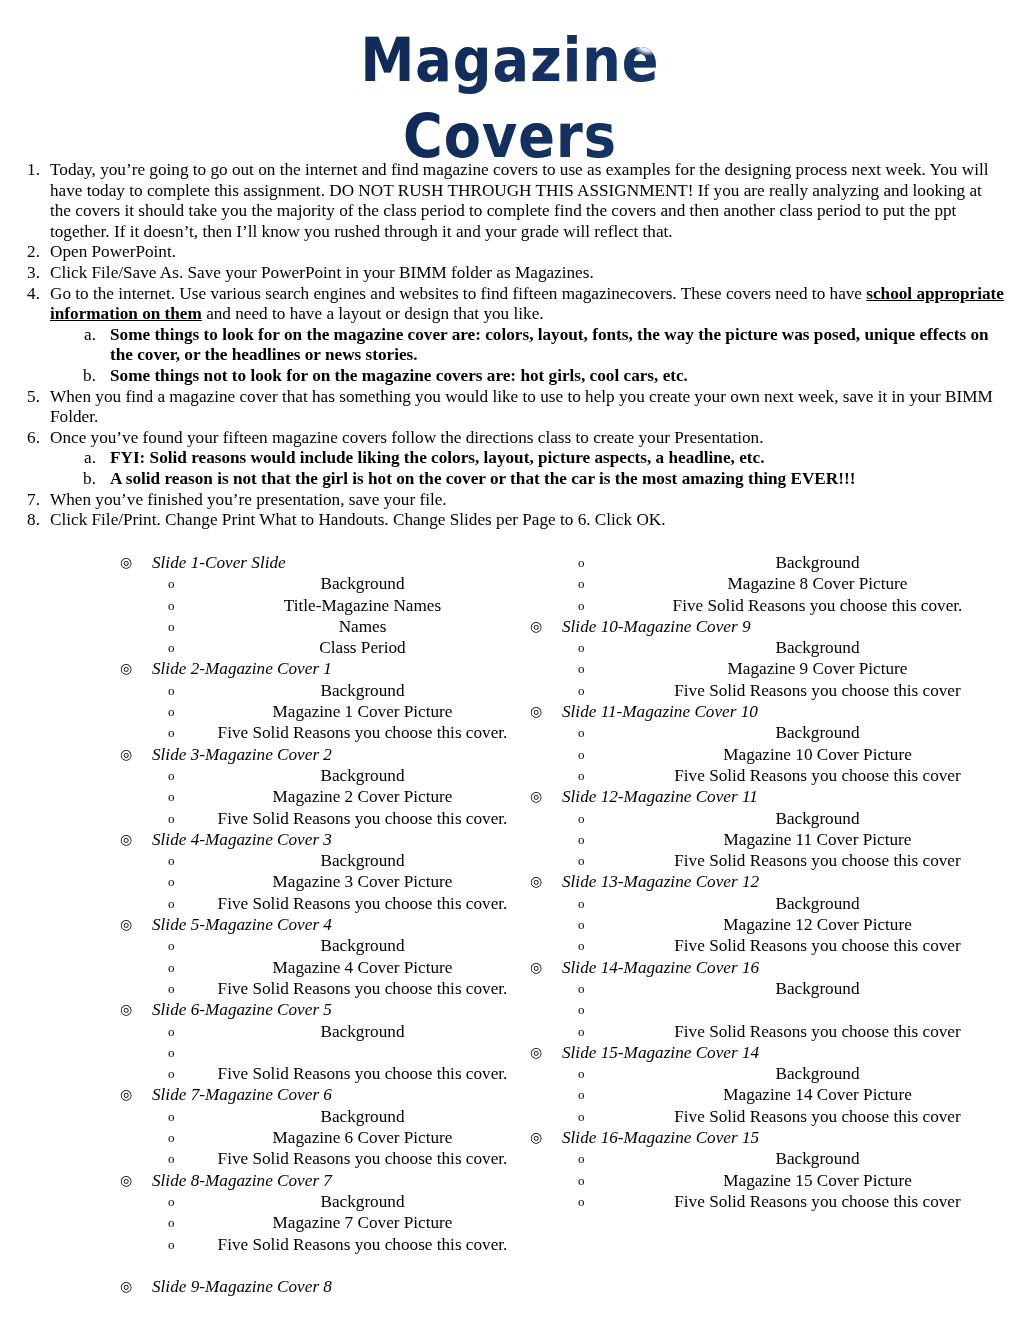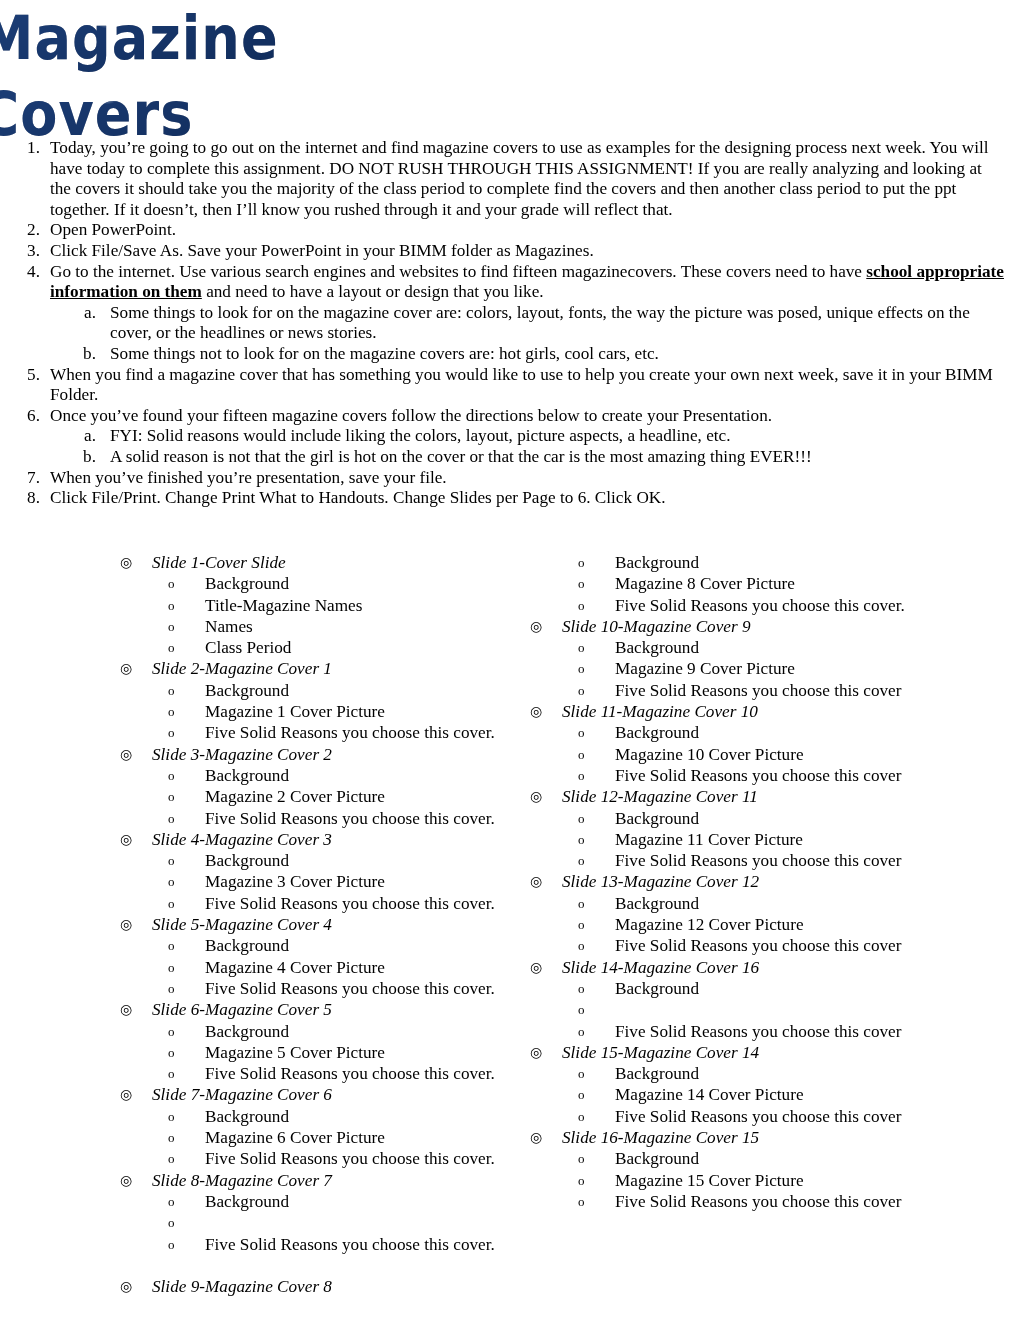--- a/index.html
+++ b/index.html
@@ -13,22 +13,22 @@
     height: 1320px;
     font-family: "Liberation Serif", "DejaVu Serif", serif;
     color: #000000;
     overflow: hidden;
     position: relative;
   }
 
   
   .title-block {
     width: 100%;
-    padding-top: 4px;
-    text-align: left;
+    padding-top: 26px;
+    text-align: center;
     user-select: none;
   }
   .wordart {
     font-family: "DejaVu Sans", "Liberation Sans", sans-serif;
     font-weight: 700;
     font-size: 52px;
     line-height: 58px;
     letter-spacing: 1px;
     display: block;
     margin: 0 auto;
@@ -80,20 +80,21 @@
   }
   .sub-marker {
     width: 92px;
     flex: 0 0 92px;
     text-align: right;
     padding-right: 14px;
     box-sizing: border-box;
   }
   .sub-text {
     flex: 1 1 auto;
+    font-weight: bold;
   }
   .bu {
     font-weight: bold;
     text-decoration: underline;
   }
 
   
   .columns {
     position: absolute;
     left: 0;
@@ -139,20 +140,21 @@
   }
   .lvl2-bullet {
     flex: 0 0 37px;
     width: 37px;
     font-size: 13px;
     line-height: 21.3px;
     font-family: "Liberation Serif", serif;
   }
   .lvl2-text {
     flex: 1 1 auto;
+    text-align: center;
   }
   .spacer-line {
     height: 21.3px;
   }
 </style>
 </head>
 <body>
 
 <div class="title-block">
   <span class="wordart">Magazine</span>
@@ -183,21 +185,21 @@
     <div class="sub-row">
       <span class="sub-marker">b.</span>
       <span class="sub-text">Some things not to look for on the magazine covers are: hot girls, cool cars, etc.</span>
     </div>
     <div class="num-row">
       <span class="num-marker">5.</span>
       <span class="num-text">When you find a magazine cover that has something you would like to use to help you create your own next week, save it in your BIMM Folder.</span>
     </div>
     <div class="num-row">
       <span class="num-marker">6.</span>
-      <span class="num-text">Once you’ve found your fifteen magazine covers follow the directions below to create your Presentation.</span>
+      <span class="num-text">Once you’ve found your fifteen magazine covers follow the directions class to create your Presentation.</span>
     </div>
     <div class="sub-row">
       <span class="sub-marker">a.</span>
       <span class="sub-text">FYI: Solid reasons would include liking the colors, layout, picture aspects, a headline, etc.</span>
     </div>
     <div class="sub-row">
       <span class="sub-marker">b.</span>
       <span class="sub-text"> A solid reason is not that the girl is hot on the cover or that the car is the most amazing thing EVER!!!</span>
     </div>
     <div class="num-row">
@@ -300,21 +302,20 @@
         <div class="lvl1">
           <span class="lvl1-bullet">◎</span>
           <span class="lvl1-text">Slide 6-Magazine Cover 5</span>
         </div>
         <div class="lvl2">
           <span class="lvl2-bullet">o</span>
           <span class="lvl2-text">Background</span>
         </div>
         <div class="lvl2">
           <span class="lvl2-bullet">o</span>
-          <span class="lvl2-text">Magazine 5 Cover Picture</span>
         </div>
         <div class="lvl2">
           <span class="lvl2-bullet">o</span>
           <span class="lvl2-text">Five Solid Reasons you choose this cover.</span>
         </div>
         <div class="lvl1">
           <span class="lvl1-bullet">◎</span>
           <span class="lvl1-text">Slide 7-Magazine Cover 6</span>
         </div>
         <div class="lvl2">
@@ -332,20 +333,21 @@
         <div class="lvl1">
           <span class="lvl1-bullet">◎</span>
           <span class="lvl1-text">Slide 8-Magazine Cover 7</span>
         </div>
         <div class="lvl2">
           <span class="lvl2-bullet">o</span>
           <span class="lvl2-text">Background</span>
         </div>
         <div class="lvl2">
           <span class="lvl2-bullet">o</span>
+          <span class="lvl2-text">Magazine 7 Cover Picture</span>
         </div>
         <div class="lvl2">
           <span class="lvl2-bullet">o</span>
           <span class="lvl2-text">Five Solid Reasons you choose this cover.</span>
         </div>
         <div class="spacer-line"></div>
         <div class="lvl1">
           <span class="lvl1-bullet">◎</span>
           <span class="lvl1-text">Slide 9-Magazine Cover 8</span>
         </div>

